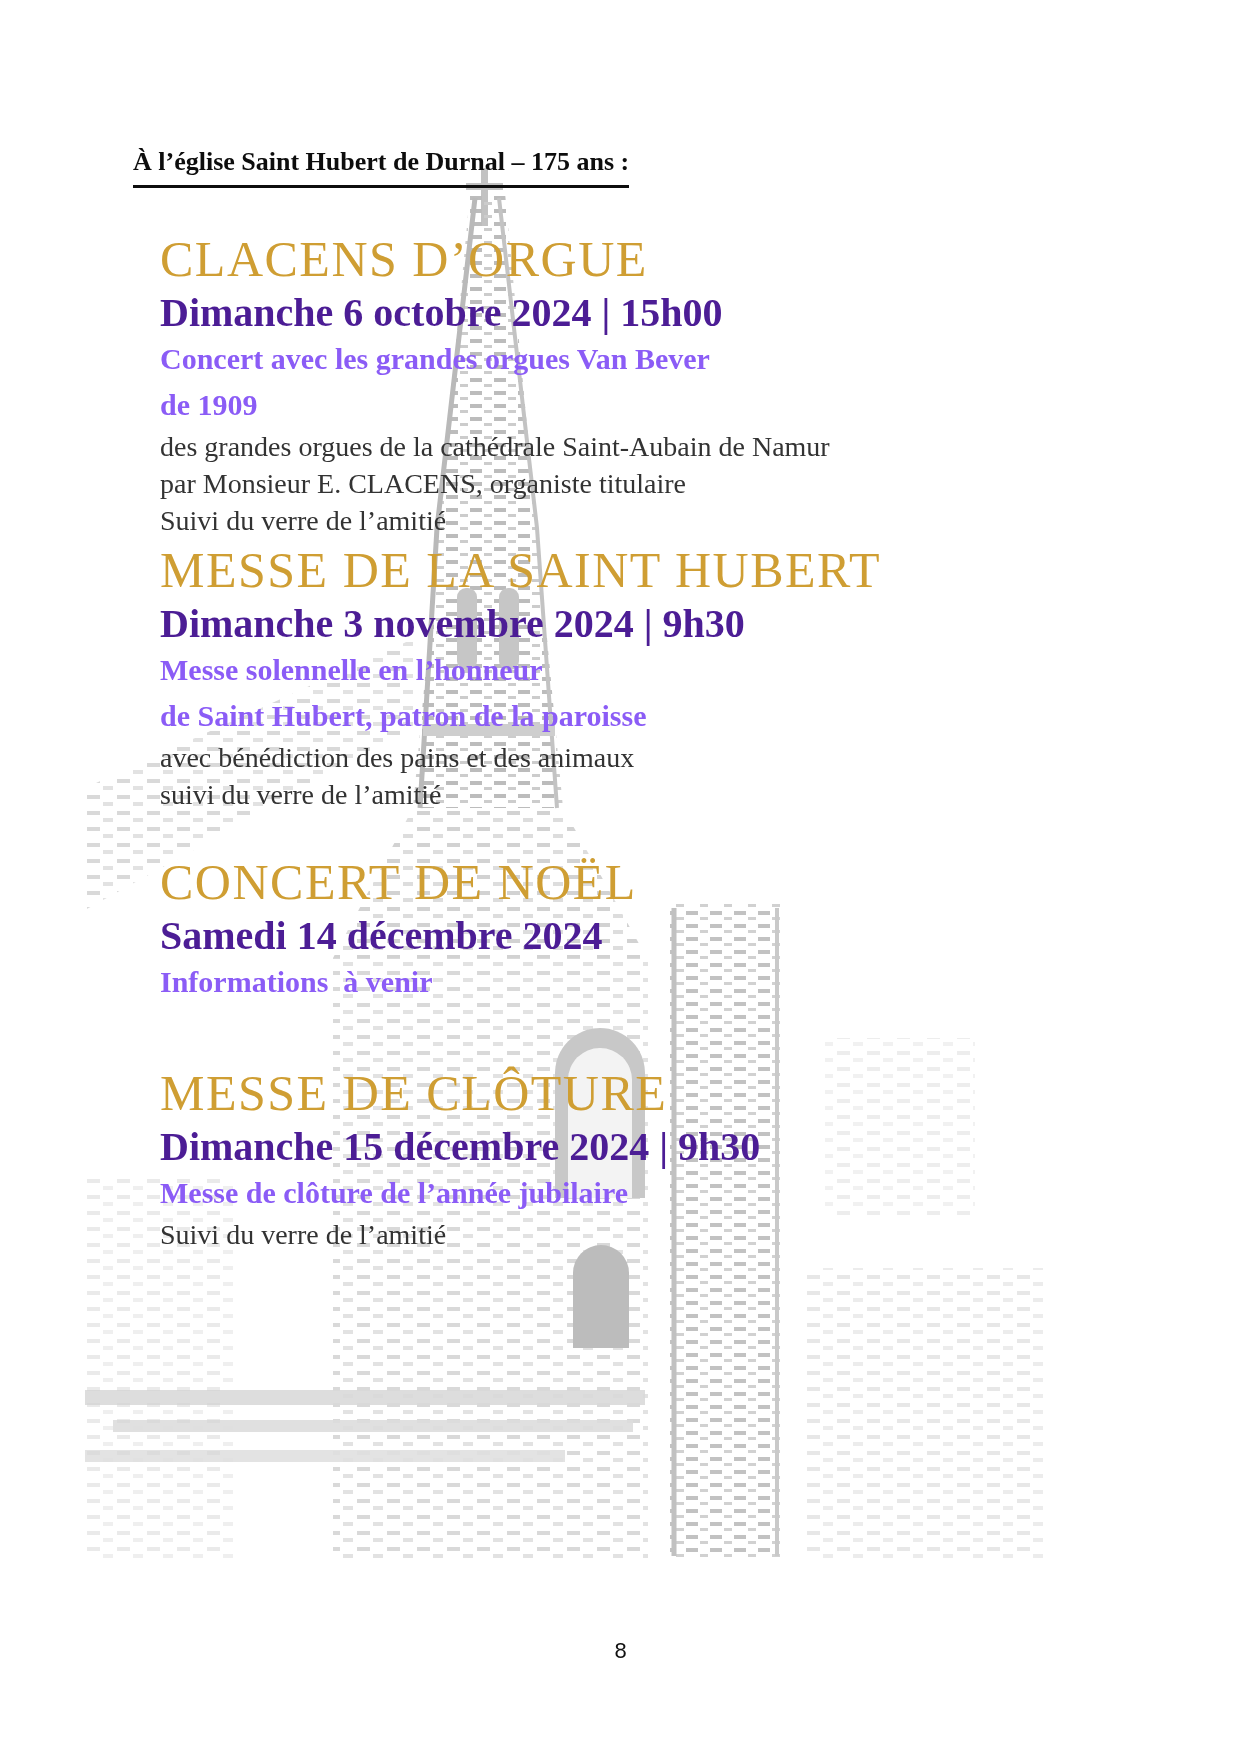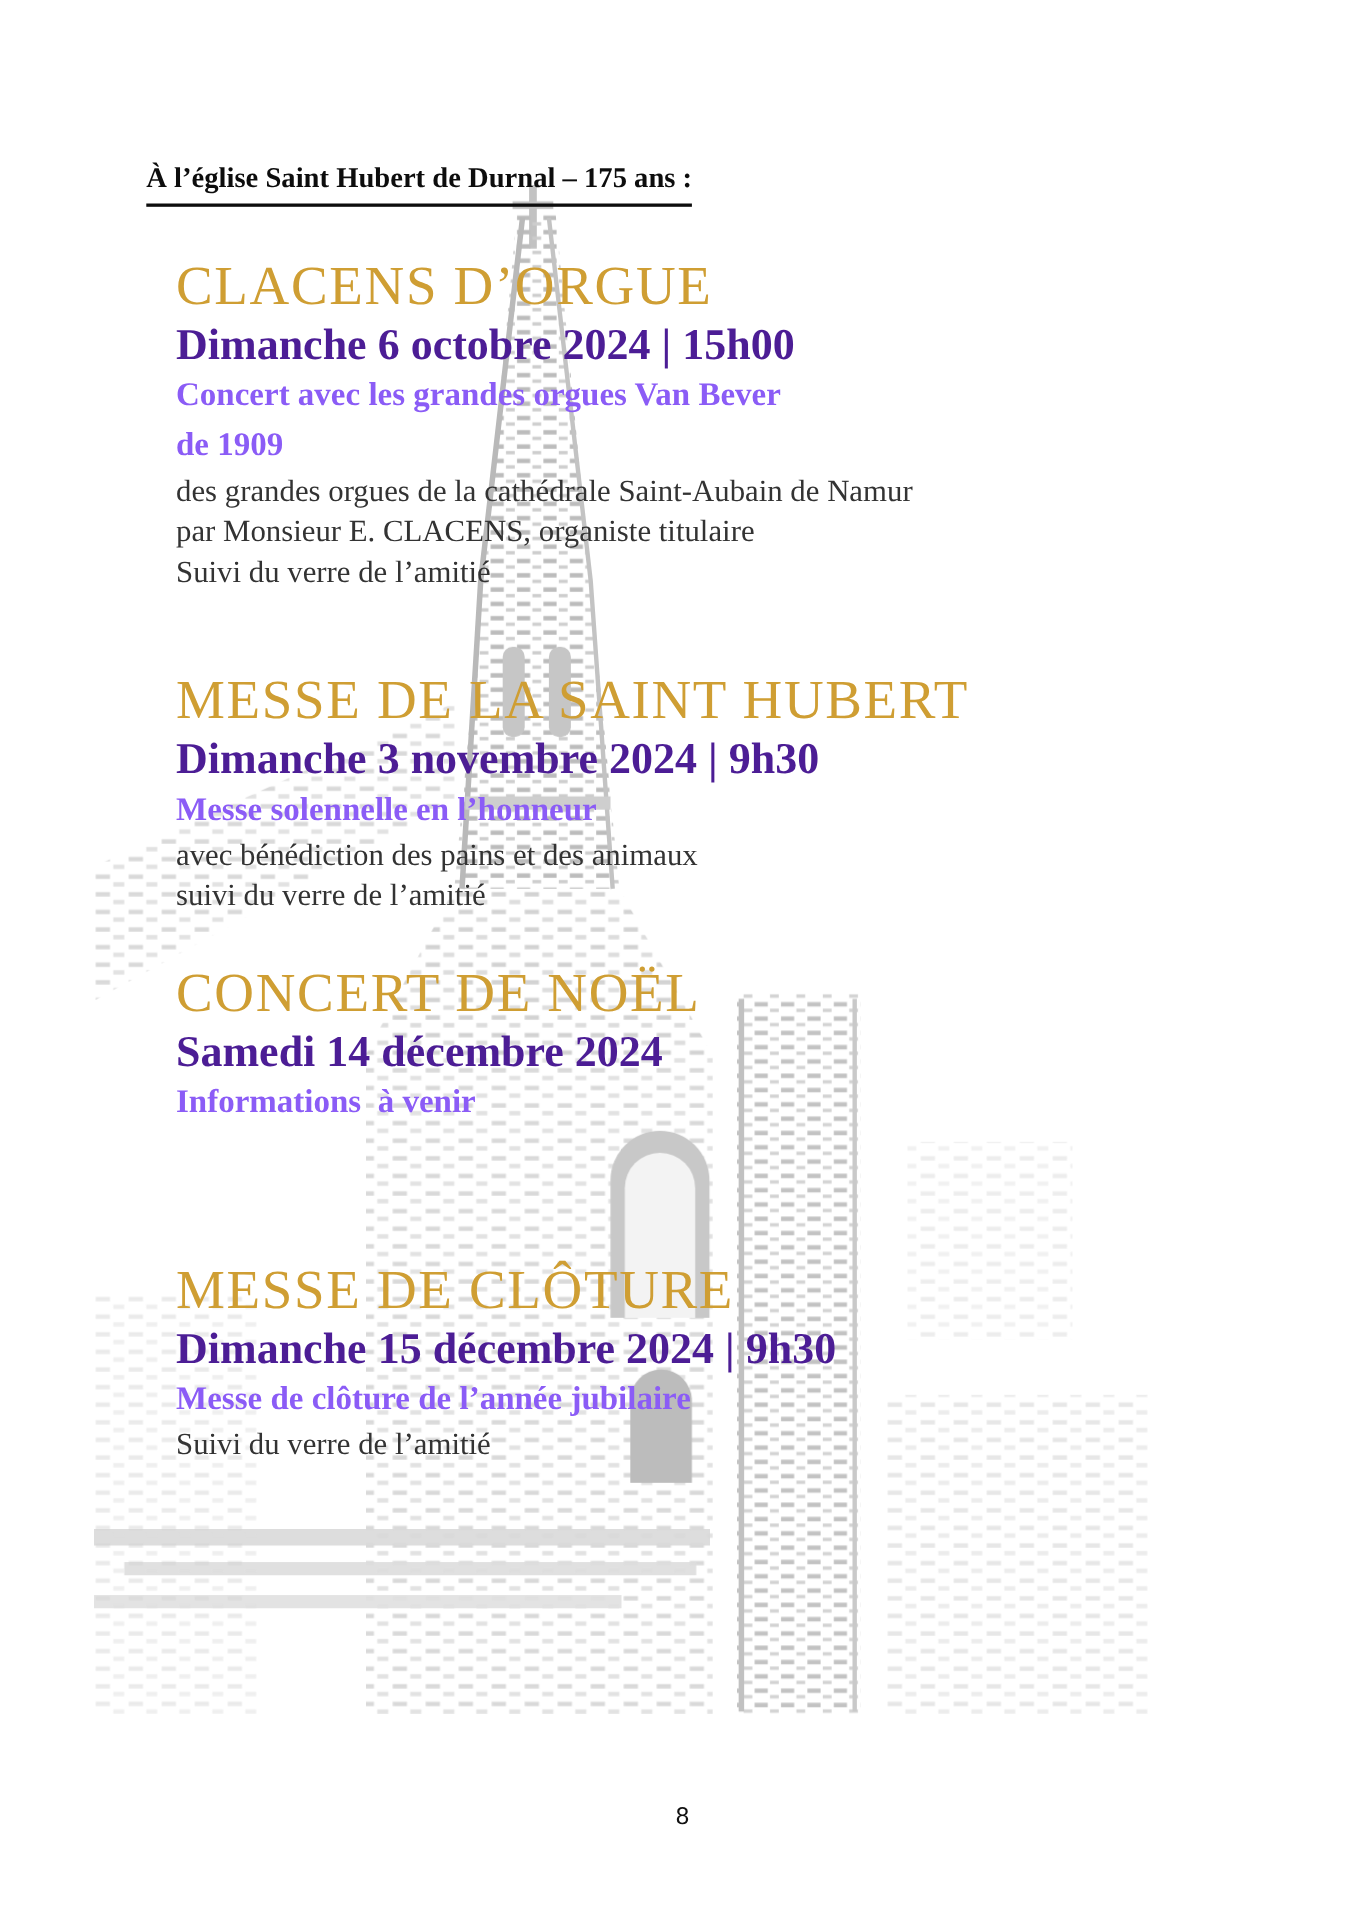--- a/index.html
+++ b/index.html
@@ -54,23 +54,23 @@
     font-size: 30px;
     line-height: 46px;
     font-weight: 700;
     color: #8b5cf6;
   }
   .event-small {
     font-size: 28px;
     line-height: 37px;
     color: #333333;
   }
-  .mt-66 { margin-top: 66px; }
+  .mt-66 { }
   .mt-38 { margin-top: 38px; }
-  .mt-96 { margin-top: 116px; }
+  .mt-96 { margin-top: 57px; }
   .page-number {
     position: absolute;
     left: 0; top: 1638px;
     width: 100%;
     text-align: center;
     font-family: "Liberation Sans", sans-serif;
     font-size: 22px;
     color: #111111;
     z-index: 2;
   }
@@ -140,20 +140,21 @@
     <div class="event-body">de 1909</div>
     <div class="event-small">des grandes orgues de la cathédrale Saint-Aubain de Namur</div>
     <div class="event-small">par Monsieur E. CLACENS, organiste titulaire</div>
     <div class="event-small">Suivi du verre de l’amitié</div>
   </section>
 
   <section class="event mt-66">
     <h2 class="event-title">MESSE DE LA SAINT HUBERT</h2>
     <div class="event-date">Dimanche 3 novembre 2024 | 9h30</div>
     <div class="event-body">Messe solennelle en l’honneur</div>
+    <div class="event-body">de Saint Hubert, patron de la paroisse</div>
     <div class="event-small">avec bénédiction des pains et des animaux</div>
     <div class="event-small">suivi du verre de l’amitié</div>
   </section>
 
   <section class="event mt-38">
     <h2 class="event-title">CONCERT DE NOËL</h2>
     <div class="event-date">Samedi 14 décembre 2024</div>
     <div class="event-body">Informations&nbsp; à venir</div>
   </section>
 

